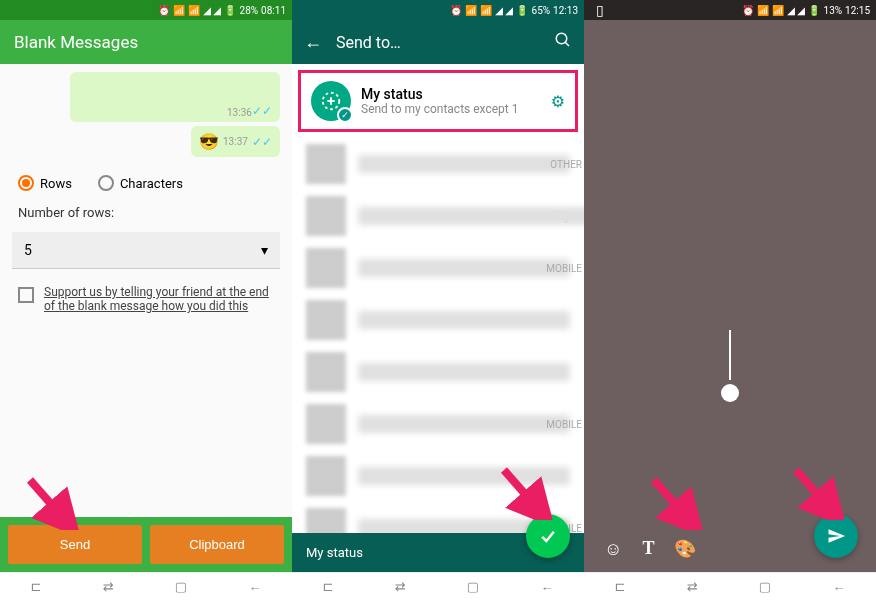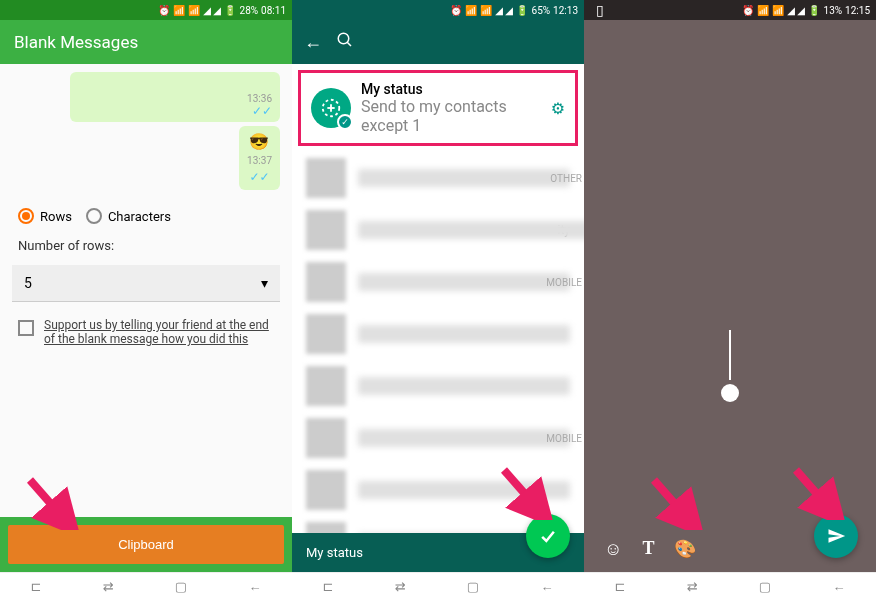--- a/index.html
+++ b/index.html
@@ -13,49 +13,49 @@
 .status-bar.teal { background: #075e54; }
 .status-bar.dark { background: #2a2525; }
 .status-icons { display: flex; gap: 2px; align-items: center; }
 .status-left-icon { margin-right: auto; }
 
 
 .p1 { background: #fafafa; }
 .p1-header { background: #3cb043; height: 44px; display: flex; align-items: center; padding: 0 14px; color: #fff; font-size: 17px; }
 .p1-info { background: #fff; margin: 10px 12px; padding: 10px; border-radius: 2px; font-size: 12px; color: #444; box-shadow: 0 1px 2px rgba(0,0,0,0.1); }
 .p1-chat { padding: 4px 12px; }
-.bubble { background: #dcf8c6; border-radius: 6px; padding: 6px 8px; display: inline-block; position: relative; flex-direction: column; }
+.bubble { background: #dcf8c6; border-radius: 6px; padding: 6px 8px; display: inline-block; position: relative; }
 .bubble-wrap { display: flex; justify-content: flex-end; margin: 4px 0; }
 .bubble-big { width: 210px; height: 50px; display: flex; align-items: flex-end; justify-content: flex-end; padding: 4px 8px; }
 .bubble-small { display: flex; align-items: center; gap: 4px; }
 .bubble-time { font-size: 10px; color: #999; }
 .check { color: #4fc3f7; font-size: 12px; }
 .emoji { font-size: 16px; }
-.radio-row { display: flex; gap: 14px; padding: 10px 18px; align-items: center; }
+.radio-row { display: flex; gap: 26px; padding: 10px 18px; align-items: center; }
 .radio-item { display: flex; align-items: center; gap: 6px; font-size: 13px; }
 .radio-outer { width: 16px; height: 16px; border-radius: 50%; border: 2px solid #888; display: flex; align-items: center; justify-content: center; }
 .radio-outer.selected { border-color: #ff6f00; }
 .radio-inner { width: 8px; height: 8px; border-radius: 50%; background: #ff6f00; }
 .p1-label { font-size: 13px; padding: 4px 18px; color: #333; }
 .p1-select { margin: 8px 12px; background: #eee; border: none; border-bottom: 1px solid #ccc; padding: 10px 12px; font-size: 14px; display: flex; justify-content: space-between; align-items: center; }
 .checkbox-row { display: flex; gap: 10px; padding: 8px 18px; font-size: 12px; color: #444; align-items: flex-start; text-decoration: underline; }
 .checkbox { width: 16px; height: 16px; border: 2px solid #888; flex-shrink: 0; margin-top: 2px; }
 .p1-buttons { position: absolute; bottom: 28px; left: 0; right: 0; background: #3cb043; padding: 8px; display: flex; gap: 8px; }
 .p1-btn { flex: 1; background: #e67e22; color: #fff; border: none; padding: 12px; font-size: 13px; border-radius: 2px; }
 
 
 .p2 { background: #fff; }
 .p2-header { background: #075e54; height: 44px; display: flex; align-items: center; padding: 0 12px; color: #fff; gap: 14px; }
 .p2-header-title { flex: 1; font-size: 16px; }
 .my-status-box { margin: 6px; border: 3px solid #e91e63; padding: 8px 10px; display: flex; align-items: center; gap: 10px; background: #fff; }
 .status-avatar { width: 40px; height: 40px; border-radius: 50%; background: #00a884; position: relative; display: flex; align-items: center; justify-content: center; }
 .status-avatar-plus { position: absolute; bottom: -2px; right: -2px; width: 16px; height: 16px; border-radius: 50%; background: #009688; border: 2px solid #fff; display: flex; align-items: center; justify-content: center; color: #fff; font-size: 9px; }
 .status-texts { flex: 1; }
 .status-title { font-size: 14px; font-weight: 500; }
-.status-sub { font-size: 16px; color: #888; }
+.status-sub { font-size: 12px; color: #888; }
 .gear { color: #009688; font-size: 16px; }
 .freq-header { color: #009688; font-size: 12px; font-weight: 500; padding: 6px 14px; }
 .contact-list { padding: 0 14px; position: relative; }
 .contact-row { display: flex; align-items: center; gap: 12px; padding: 6px 0; }
 .avatar-sq { width: 40px; height: 40px; background: #ccc; filter: blur(2px); }
 .contact-blur { flex: 1; height: 18px; background: #e0e0e0; filter: blur(3px); border-radius: 2px; }
 .contact-tag { font-size: 10px; color: #aaa; position: absolute; right: 2px; }
 .p2-bottom { position: absolute; bottom: 28px; left: 0; right: 0; background: #075e54; color: #fff; padding: 12px 14px; font-size: 13px; }
 .fab-check { position: absolute; bottom: 42px; right: 14px; width: 44px; height: 44px; border-radius: 50%; background: #00c853; display: flex; align-items: center; justify-content: center; box-shadow: 0 2px 6px rgba(0,0,0,0.3); }
 
@@ -121,20 +121,21 @@
   <div class="p1-label">Number of rows:</div>
   <div class="p1-select">
     <span>5</span>
     <span>▾</span>
   </div>
   <div class="checkbox-row">
     <div class="checkbox"></div>
     <span>Support us by telling your friend at the end of the blank message how you did this</span>
   </div>
   <div class="p1-buttons">
+    <button class="p1-btn">Send</button>
     <button class="p1-btn">Clipboard</button>
   </div>
   <div class="navbar">
     <span class="nav-icon">⊏</span>
     <span class="nav-icon">⇄</span>
     <span class="nav-icon">▢</span>
     <span class="nav-icon">←</span>
   </div>
   <div class="arrow" style="left:20px; bottom:70px;">
     <svg viewBox="0 0 60 60">
@@ -150,20 +151,21 @@
 
 <div class="panel p2">
   <div class="status-bar teal">
     <span class="status-icons">⏰ 📶 📶 ◢ ◢</span>
     <span>🔋</span>
     <span>65%</span>
     <span>12:13</span>
   </div>
   <div class="p2-header">
     <span style="font-size:18px;">←</span>
+    <span class="p2-header-title">Send to…</span>
     <span>
       <svg width="18" height="18" viewBox="0 0 24 24" fill="none" stroke="#fff" stroke-width="2">
             <circle cx="10" cy="10" r="7"></circle>
             <line x1="20" y1="20" x2="15" y2="15"></line>
           </svg>
     </span>
   </div>
   <div class="my-status-box">
     <div class="status-avatar">
       <svg width="22" height="22" viewBox="0 0 24 24" fill="none" stroke="#fff" stroke-width="2">

